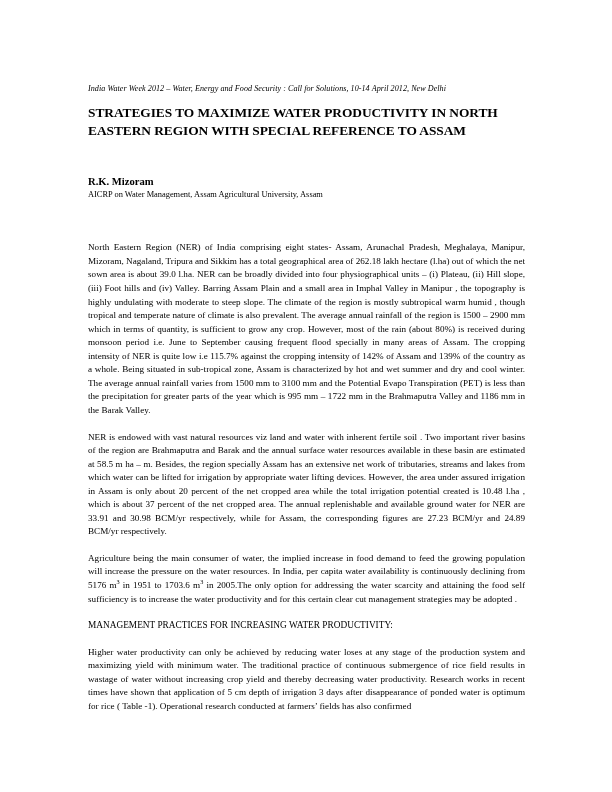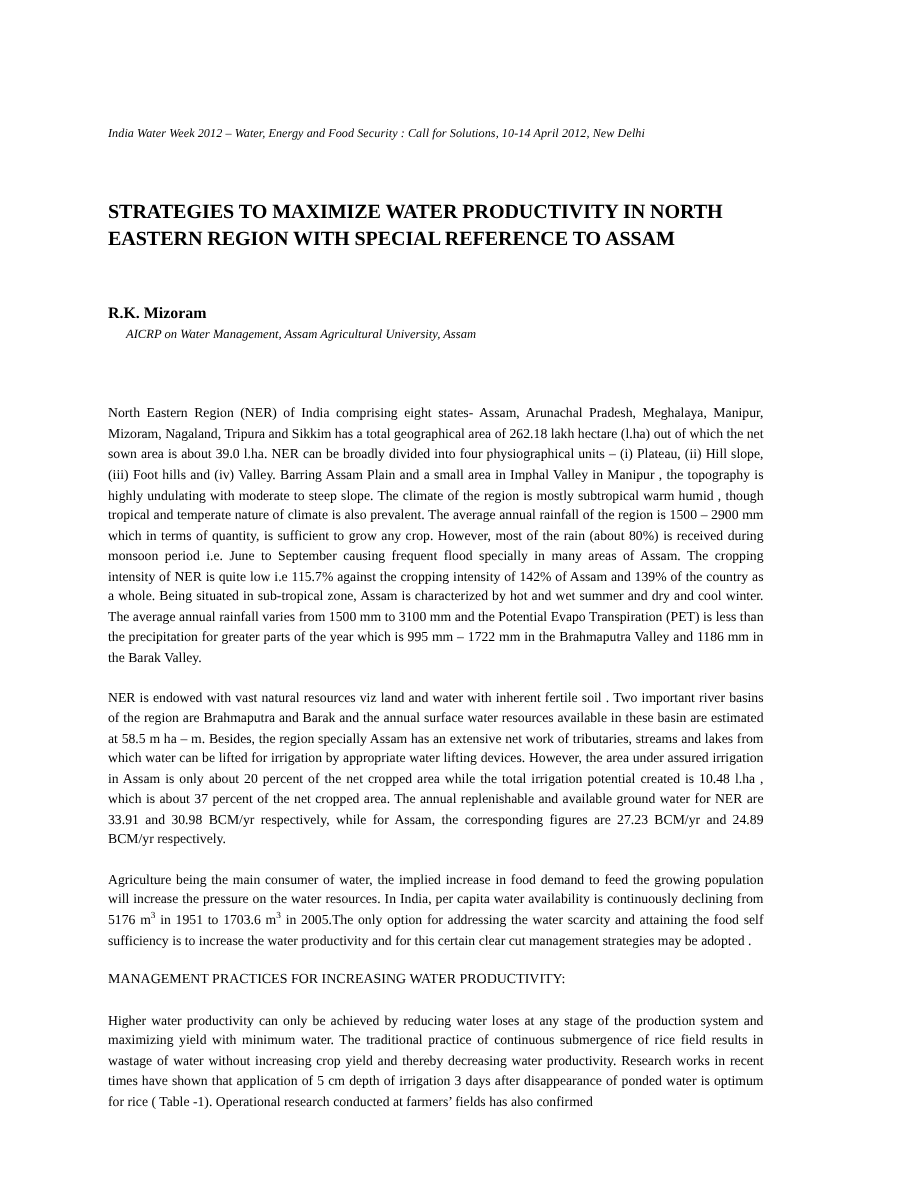--- a/index.html
+++ b/index.html
@@ -17,57 +17,55 @@
   .page {
     position: relative;
     width: 612px;
     height: 792px;
     box-sizing: border-box;
     padding: 0;
     overflow: hidden;
   }
   .content {
     position: absolute;
-    left: 72px;
+    left: 88px;
     top: 0;
     width: 437px;
   }
 
   
   .conf-header {
     margin-top: 84px;
     font-style: italic;
     font-size: 8.1px;
     line-height: 1.2;
     letter-spacing: 0.05px;
     white-space: nowrap;
   }
 
   
   .paper-title {
-    margin-top: 38px;
+    margin-top: 10px;
     font-weight: bold;
     font-size: 13.4px;
     line-height: 1.38;
     letter-spacing: -0.05px;
   }
 
   
   .author-name {
     margin-top: 34px;
     font-weight: bold;
     font-size: 10.6px;
     line-height: 1.3;
   }
   .author-affil {
     margin-top: 2px;
-    font-style: italic;
     font-size: 8.4px;
     line-height: 1.3;
-    margin-left: 12px;
   }
 
   
   .body-block {
     margin-top: 40px;
   }
   p.para {
     margin: 0 0 13px 0;
     font-size: 9.15px;
     line-height: 13.55px;

